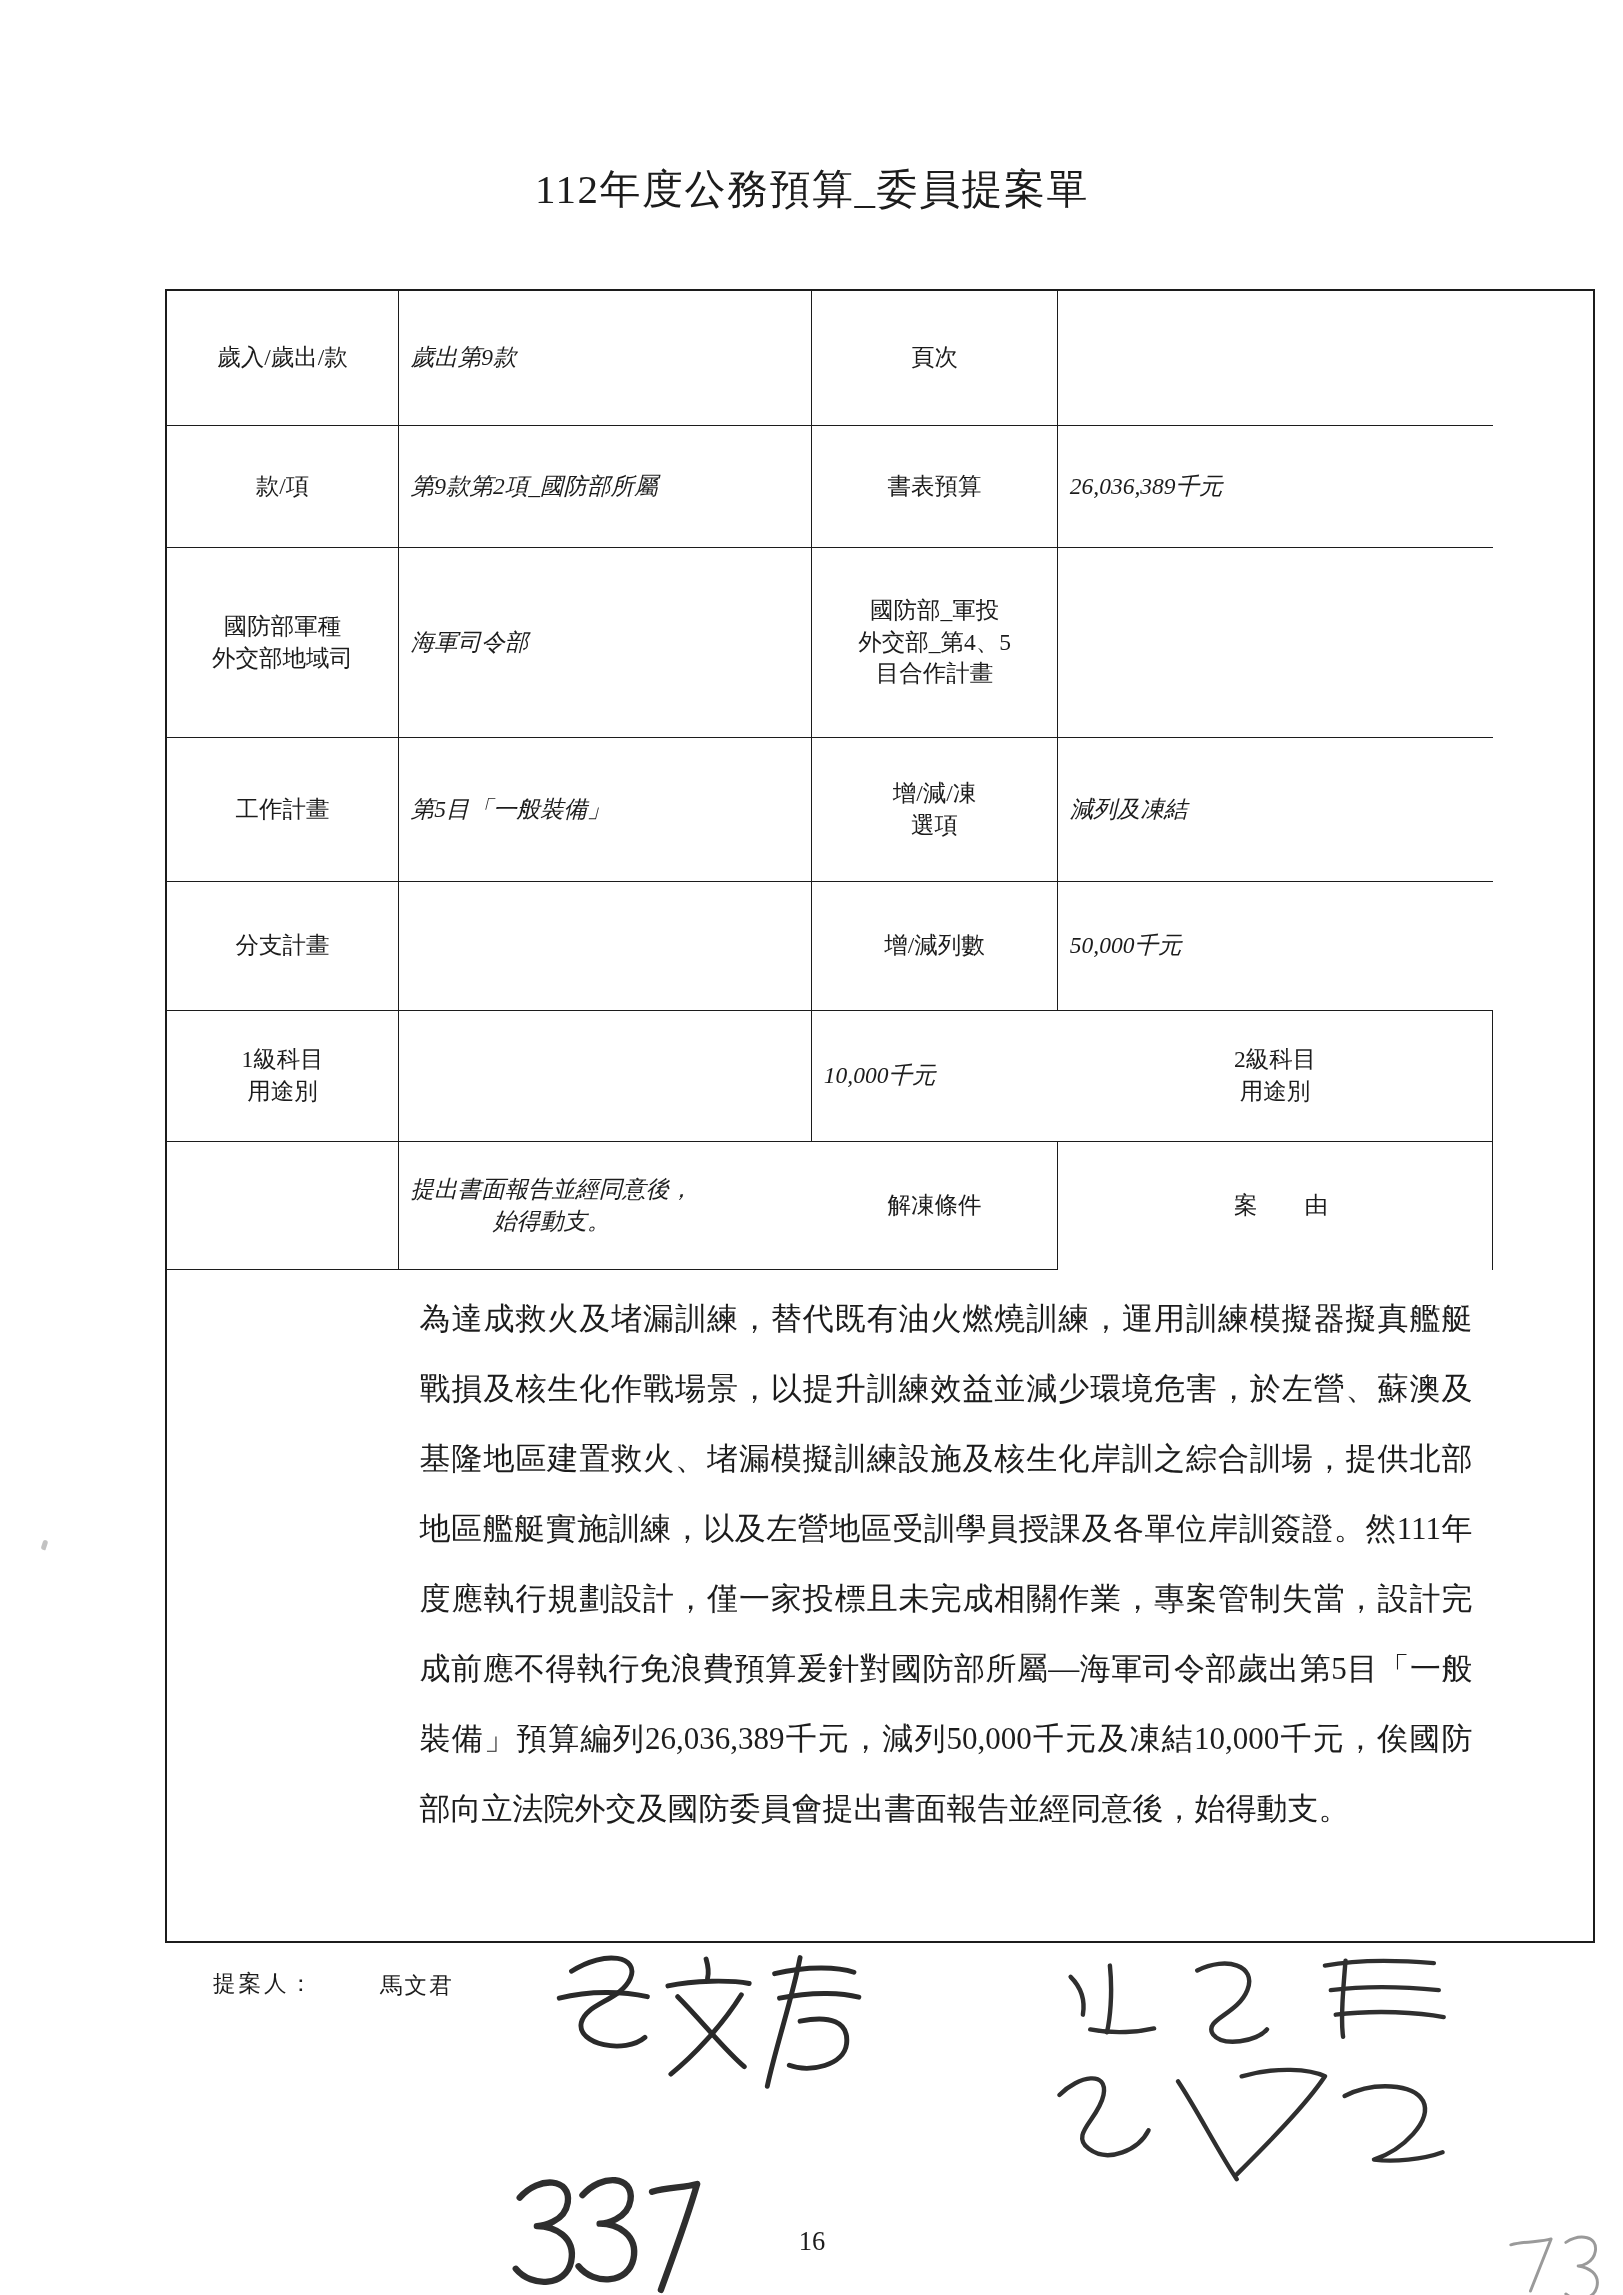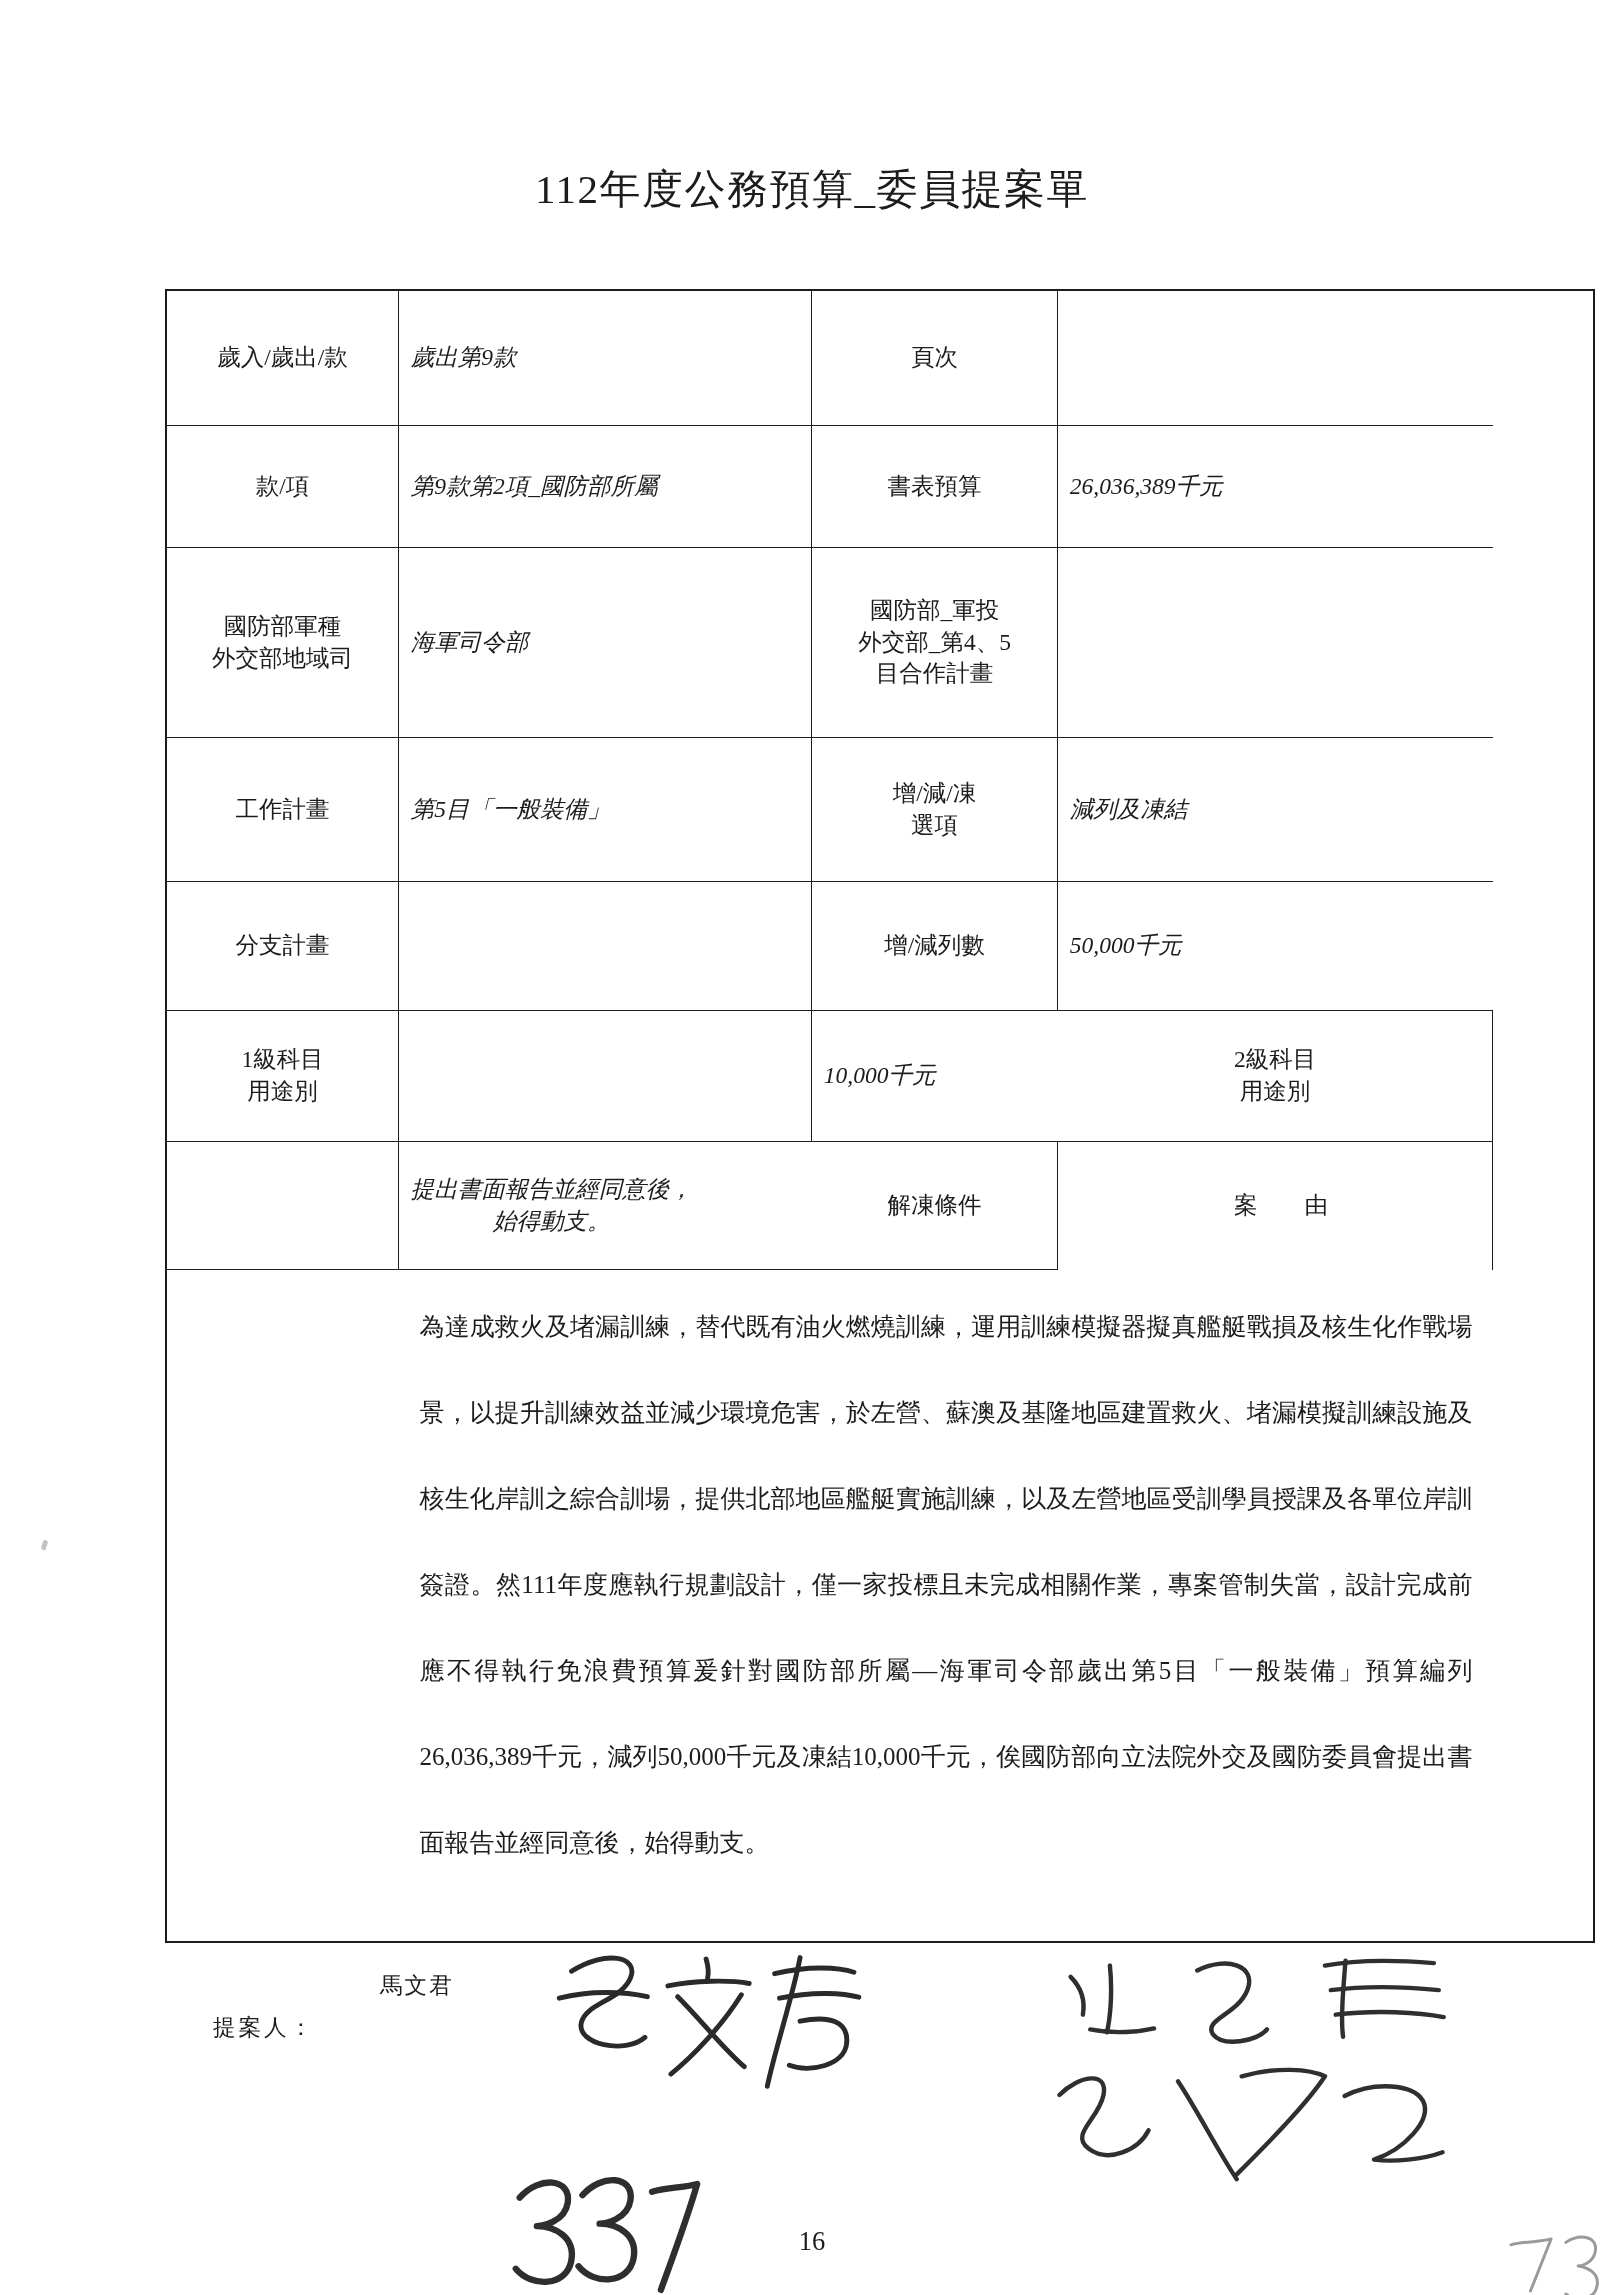--- a/index.html
+++ b/index.html
@@ -43,27 +43,27 @@
   .bottomrow { border-bottom:none;padding-left:16px; }
   .pre { white-space:pre-line; }
   .case-cell {
     grid-column:2 / 5;
     border-right:none;
     border-bottom:none;
     display:block;
     padding:13.7px 20.6px 0 20.6px;
   }
   .case-text {
-    font-size:25px;
-    line-height:86px;
+    font-size:31px;
+    line-height:70px;
     text-align:justify;
     text-justify:inter-character;
   }
   .case-label { letter-spacing:0; }
-  .footer-label { position:absolute; left:213px; top:1968px; font-size:22.6px; letter-spacing:2.9px;margin-top:44px; }
+  .footer-label { position:absolute; left:213px; top:1968px; font-size:22.6px; letter-spacing:2.9px; }
   .footer-name  { position:absolute; left:380px; top:1970px; font-size:22.6px; letter-spacing:2px; }
   .page-number  { position:absolute; left:812px; top:2226px; transform:translateX(-50%); font-size:26.5px; }
   .sig { position:absolute; }
   .sig svg path { fill:none; stroke-linecap:round; stroke-linejoin:round; }
   .scan-artifact {
     position:absolute; left:42px; top:1540px;
     width:4.9px; height:9.8px;
     background:#8f8f8f;
     border-radius:2.9px 2.9px 1px 2.9px;
     transform:rotate(18deg);

